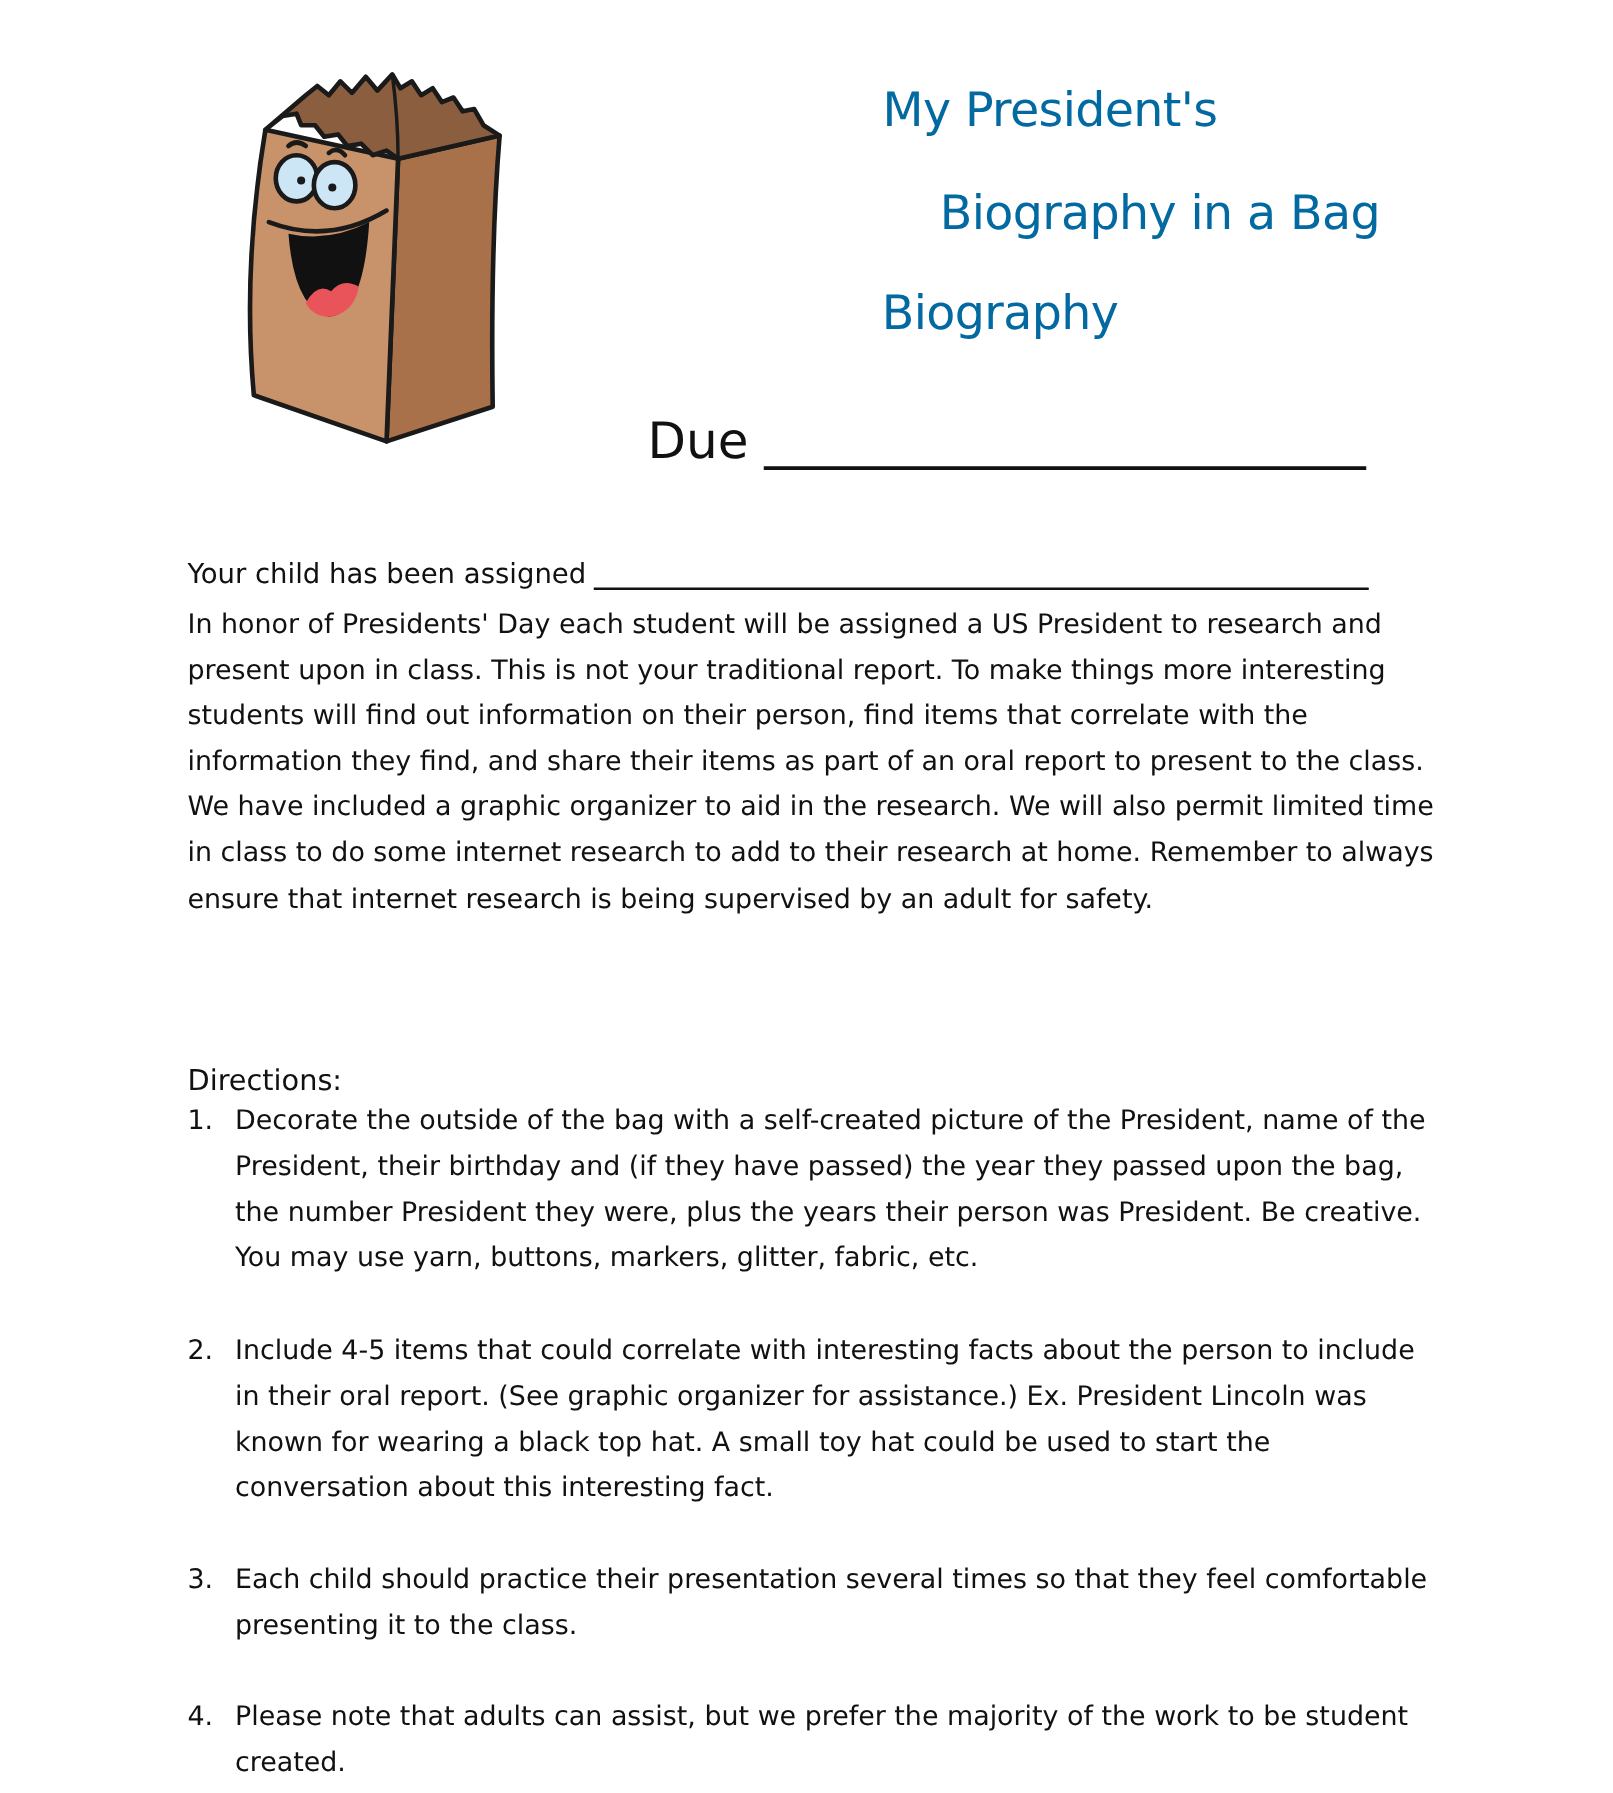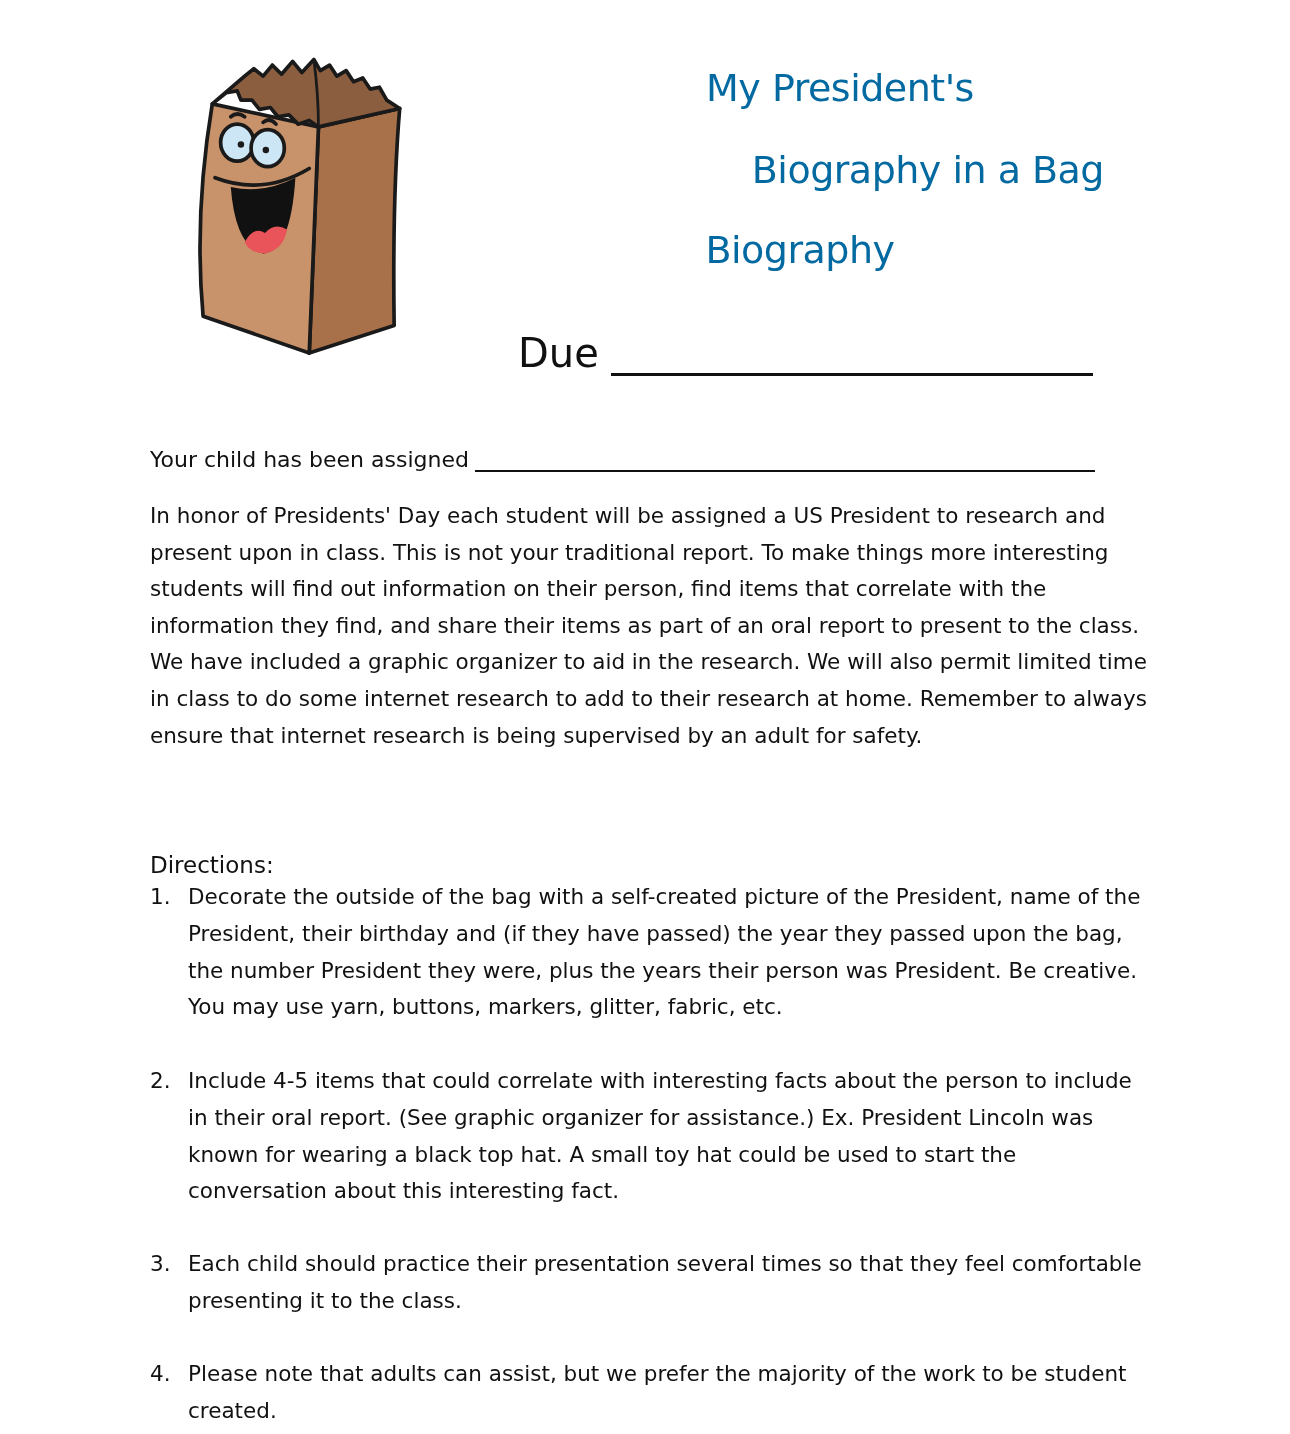--- a/index.html
+++ b/index.html
@@ -6,21 +6,21 @@
   body { width: 1290px; height: 1434px; position: relative; overflow: hidden; font-family: "DejaVu Sans", sans-serif; color: #111; }
   .bag { position: absolute; left: 180px; top: 40px; width: 240px; height: 340px; }
   .title { position: absolute; left: 560px; width: 560px; text-align: center; font-family: "DejaVu Sans", sans-serif; font-size: 38px; letter-spacing: -0.5px; color: #0369a1; }
   .t1 { top: 66px; left: 560px; width: 560px; }
   .t2 { top: 148px; left: 544px; width: 560px; text-align: right; }
   .t3 { top: 228px; left: 520px; width: 560px; }
   .due { position: absolute; left: 518px; top: 330px; font-size: 40px; color: #111; display: flex; align-items: flex-end; }
   .due-line { display: inline-block; width: 482px; border-bottom: 3px solid #111; height: 40px; margin-left: 12px; }
   .assigned { position: absolute; left: 150px; top: 446px; font-size: 22px; display: flex; align-items: flex-end; }
   .assigned-line { display: inline-block; width: 620px; border-bottom: 2px solid #111; height: 24px; margin-left: 6px; }
-  .intro { position: absolute; left: 150px; top: 498px; width: 1000px; font-size: 21.5px; line-height: 36.6px; }
+  .intro { position: absolute; left: 150px; top: 482px; width: 1000px; font-size: 21.5px; line-height: 36.6px; }
   .directions-label { position: absolute; left: 150px; top: 822px; font-size: 23px; margin-top: 30px; }
   .dir { position: absolute; left: 150px; width: 1000px; font-size: 21.5px; line-height: 36.8px; }
   .dir .num { position: absolute; left: 0; top: 0; }
   .dir .txt { margin-left: 38px; }
   .d1 { top: 879px; }
   .d2 { top: 1063px; }
   .d3 { top: 1246px; }
   .d4 { top: 1356px; }
 </style>
 </head>

